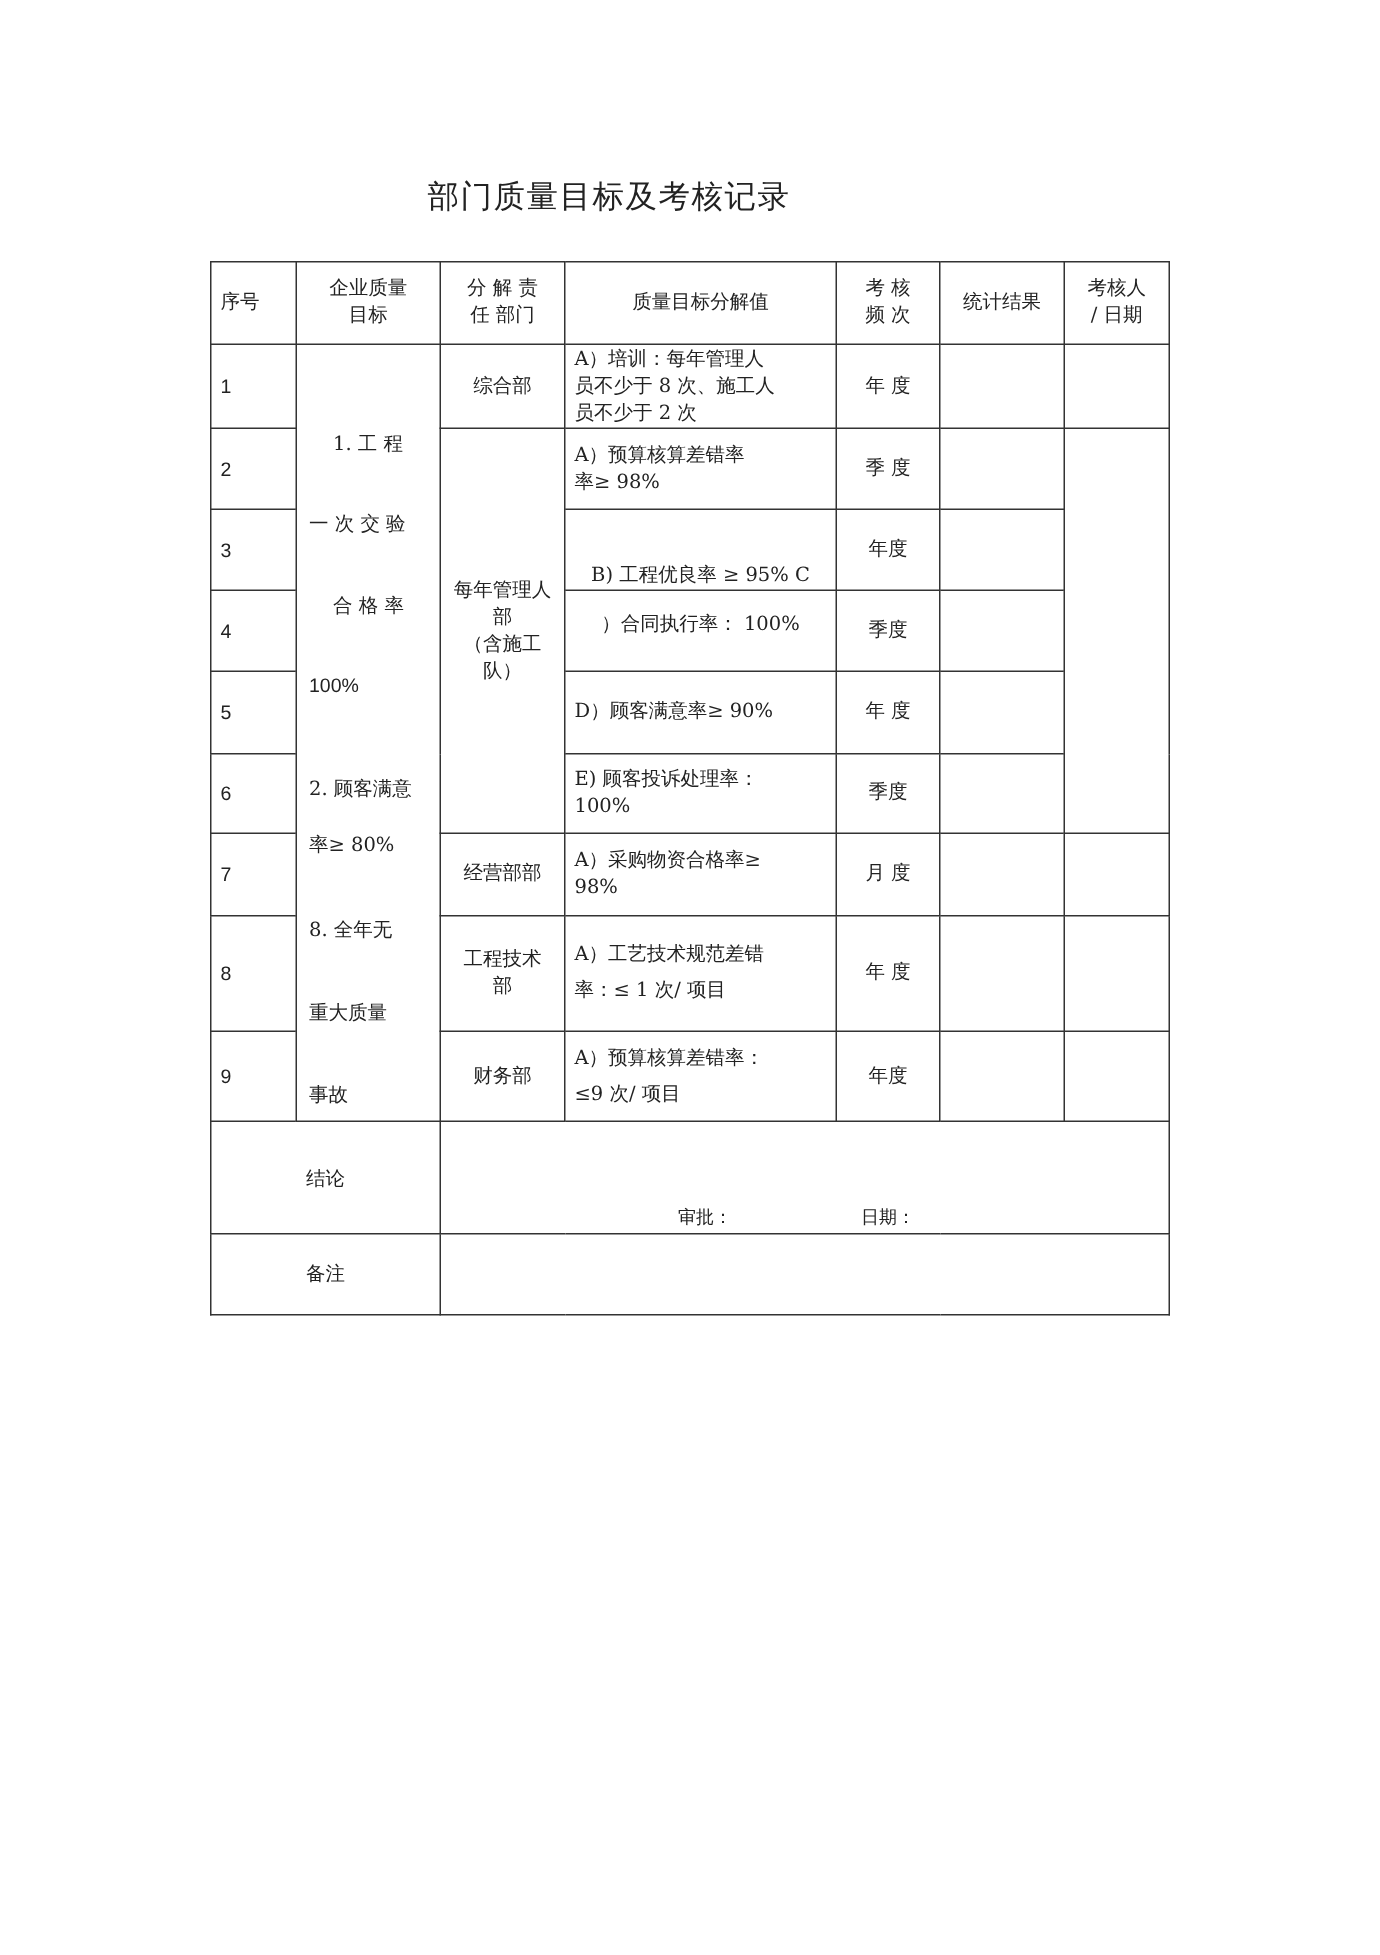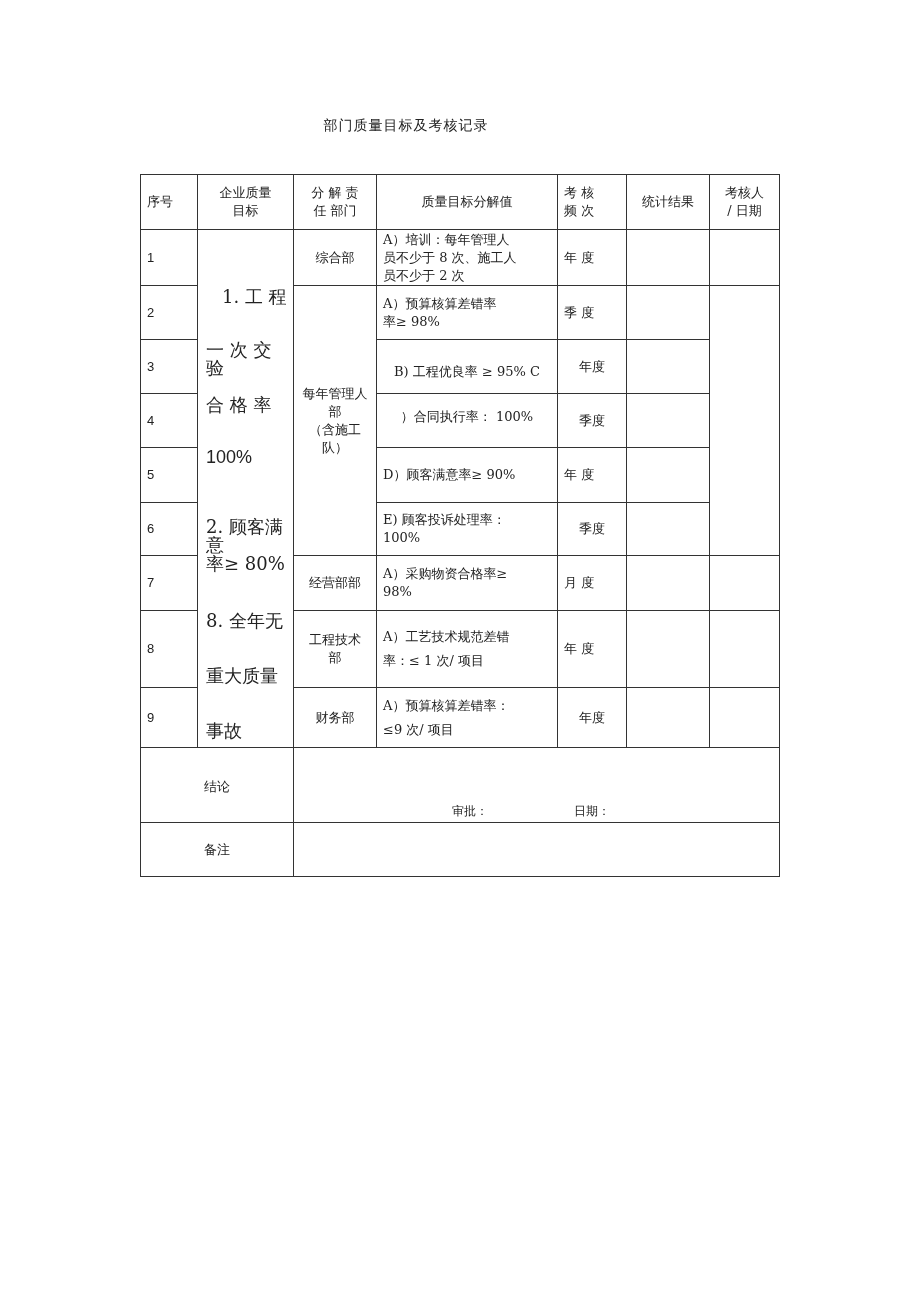--- a/index.html
+++ b/index.html
@@ -1,25 +1,25 @@
 <!DOCTYPE html>
 <html><head>
 <meta charset="utf-8">
 <style>
   html, body { margin:0; padding:0; background:#ffffff; }
   body { width:920px; height:1303px; position:relative; font-family:"DejaVu Serif","Liberation Serif",serif; color:#222; }
-  .title { position:absolute; left:0; top:117px; width:812px; text-align:center; font-size:14px; letter-spacing:1px; color:#222; }
+  .title { position:absolute; left:0; top:117px; width:812px; text-align:center; font-size:21px; letter-spacing:1px; color:#222; }
   table.main { position:absolute; left:140px; top:174px; border-collapse:collapse; table-layout:fixed; width:639px; font-size:13px; }
   table.main td { border:1px solid #333; padding:0 6px; vertical-align:middle; line-height:18px; }
   .c { text-align:center; }
-  .r { text-align:left; }
+  .r { text-align:center; }
   .l { text-align:left; }
   .num { font-family:"Liberation Sans",sans-serif; font-size:13px; }
   .goal { vertical-align:top !important; padding-top:0 !important; padding-left:8px !important; }
-  .goal div { position:absolute; font-size:18px; }
+  .goal div { position:absolute; font-size:13px; }
   .goalcell { position:relative; }
   .sign { position:absolute; bottom:0; font-size:12px; }
 </style>
 </head>
 <body>
 
 <div class="title">部门质量目标及考核记录</div>
 
 <table class="main">
   <colgroup>
@@ -40,21 +40,21 @@
     <td class="r"><span>考 核</span><br><span>频 次</span></td>
     <td class="c">统计结果</td>
     <td class="c"><span>考核人</span><br><span>/ 日期</span></td>
   </tr>
 
   <tr style="height:56px">
     <td class="l num">1</td>
     <td rowspan="9" class="goal goalcell">
       <div style="left:24px;top:58px">1. 工 程</div>
       <div style="left:8px;top:111px">一 次 交 验</div>
-      <div style="left:8px;top:166px">合  格  率</div>
+      <div style="left:24px;top:166px">合  格  率</div>
       <div style="left:8px;top:218px" class="num">100%</div>
       <div style="left:8px;top:288px">2. 顾客满意</div>
       <div style="left:8px;top:325px">率≥ 80%</div>
       <div style="left:8px;top:382px">8. 全年无</div>
       <div style="left:8px;top:437px">重大质量</div>
       <div style="left:8px;top:492px">事故</div>
     </td>
     <td class="c">综合部</td>
     <td class="l"><span>A）培训：每年管理人</span><br><span>员不少于 8 次、施工人</span><br><span>员不少于 2 次</span></td>
     <td class="r">年 度</td>
@@ -66,21 +66,21 @@
     <td class="l num">2</td>
     <td rowspan="5" class="c"><span>每年管理人</span><br><span>部</span><br><span>（含施工</span><br><span>队）</span></td>
     <td class="l"><span>A）预算核算差错率</span><br><span>率≥ 98%</span></td>
     <td class="r">季 度</td>
     <td></td>
     <td rowspan="5"></td>
   </tr>
 
   <tr style="height:54px">
     <td class="l num">3</td>
-    <td class="c" style="vertical-align:bottom;padding-bottom:12px">B) 工程优良率 ≥ 95% C</td>
+    <td class="c" style="vertical-align:bottom;padding-bottom:0">B) 工程优良率 ≥ 95% C</td>
     <td class="c">年度</td>
     <td></td>
   </tr>
 
   <tr style="height:54px">
     <td class="l num">4</td>
     <td class="c" style="vertical-align:top;padding-top:14px">）合同执行率：  100%</td>
     <td class="c">季度</td>
     <td></td>
   </tr>

